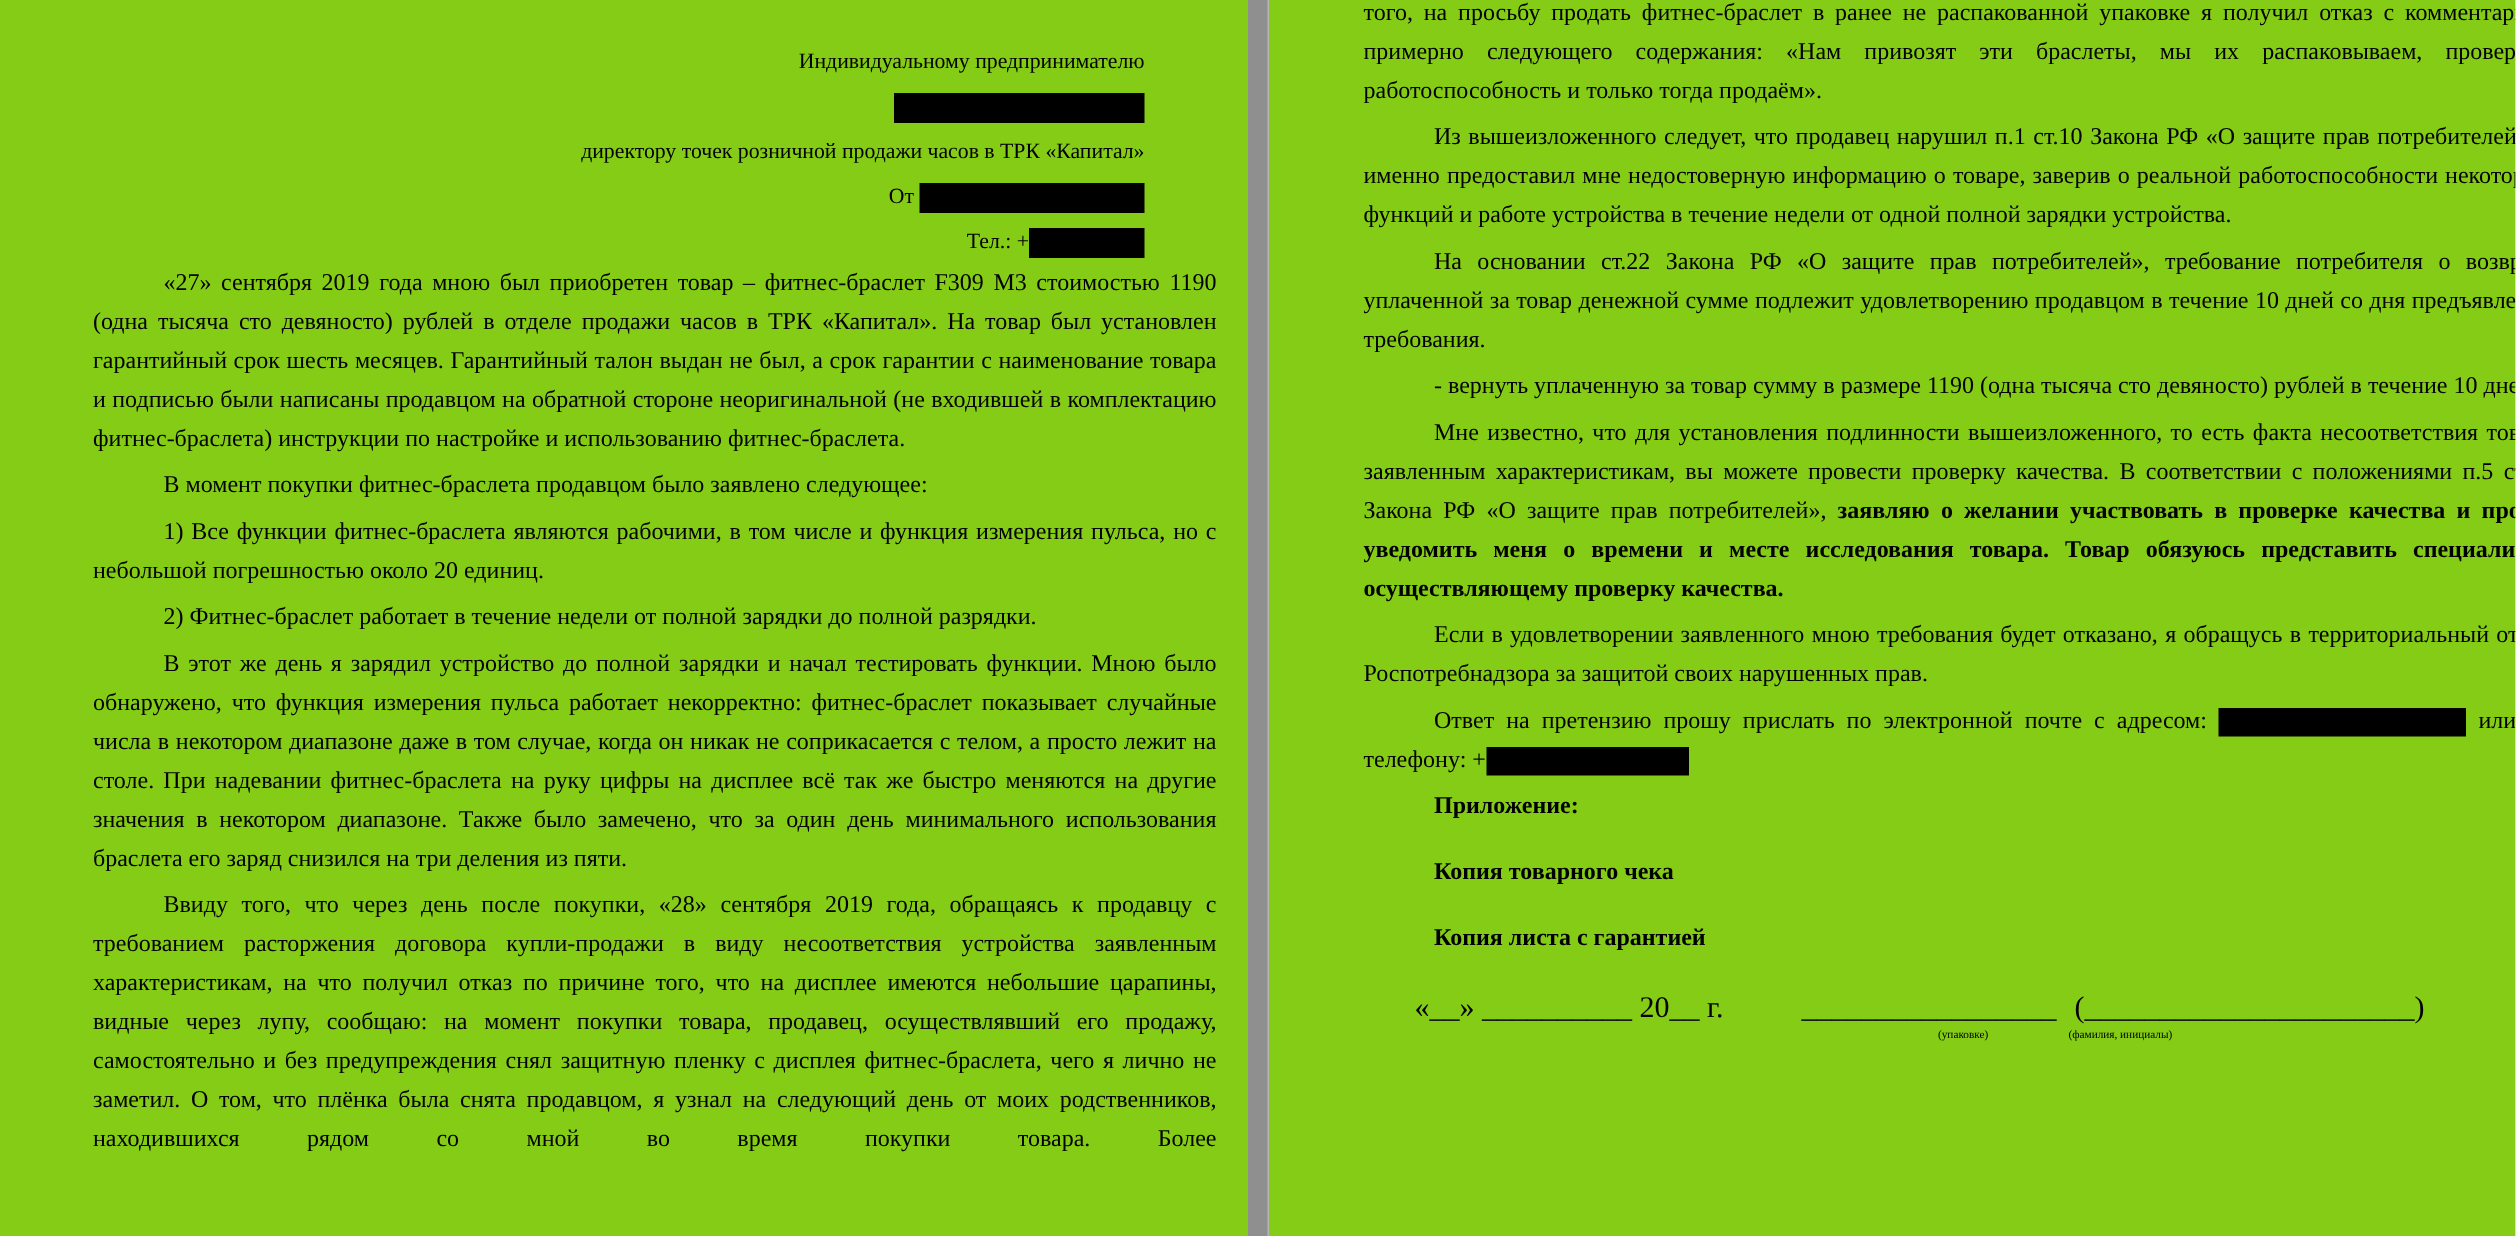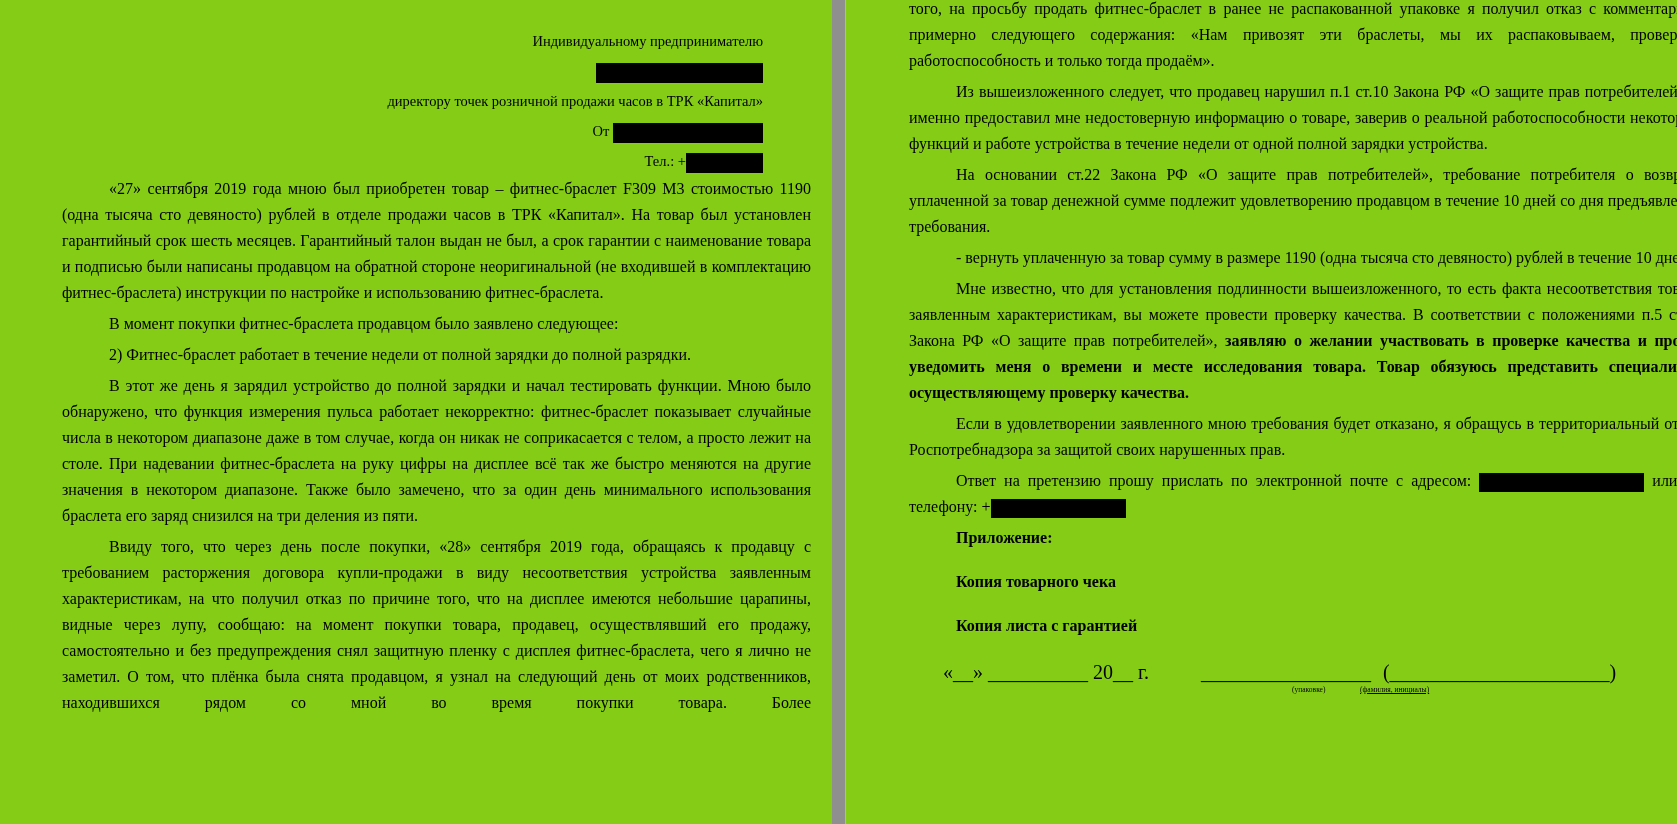--- a/index.html
+++ b/index.html
@@ -89,21 +89,21 @@
   }
   .sig-gap1 { display: inline-block; width: 52px; }
   .sig-gap2 { display: inline-block; width: 12px; }
   .sig-labels {
     position: relative;
     height: 14px;
     font-size: 7.5px;
     line-height: 10px;
   }
   .sig-label-1 { position: absolute; left: 383px; top: 0; }
-  .sig-label-2 { position: absolute; left: 451px; top: 0; text-decoration: underline; }
+  .sig-label-2 { position: absolute; left: 470px; top: 0; }
   .b { font-weight: bold; }
 </style>
 </head>
 <body>
 
 <div id="viewport">
 
   <div class="page" id="page1">
     <div class="inner">
 
@@ -122,20 +122,21 @@
         </div>
         <div class="hdr-line">
           <span>Тел.: +</span><span class="redact r-phone1"></span>
         </div>
       </div>
 
 
       <div class="body-text">
         <p>«27» сентября 2019 года мною был приобретен товар – фитнес-браслет F309 M3 стоимостью 1190 (одна тысяча сто девяносто) рублей в отделе продажи часов в ТРК «Капитал». На товар был установлен гарантийный срок шесть месяцев. Гарантийный талон выдан не был, а срок гарантии с наименование товара и подписью были написаны продавцом на обратной стороне неоригинальной (не входившей в комплектацию фитнес-браслета) инструкции по настройке и использованию фитнес-браслета.</p>
         <p>В момент покупки фитнес-браслета продавцом было заявлено следующее:</p>
+        <p>1) Все функции фитнес-браслета являются рабочими, в том числе и функция измерения пульса, но с небольшой погрешностью около 20 единиц.</p>
         <p>2) Фитнес-браслет работает в течение недели от полной зарядки до полной разрядки.</p>
         <p>В этот же день я зарядил устройство до полной зарядки и начал тестировать функции. Мною было обнаружено, что функция измерения пульса работает некорректно: фитнес-браслет показывает случайные числа в некотором диапазоне даже в том случае, когда он никак не соприкасается с телом, а просто лежит на столе. При надевании фитнес-браслета на руку цифры на дисплее всё так же быстро меняются на другие значения в некотором диапазоне. Также было замечено, что за один день минимального использования браслета его заряд снизился на три деления из пяти.</p>
         <p class="fill-last">Ввиду того, что через день после покупки, «28» сентября 2019 года, обращаясь к продавцу с требованием расторжения договора купли-продажи в виду несоответствия устройства заявленным характеристикам, на что получил отказ по причине того, что на дисплее имеются небольшие царапины, видные через лупу, сообщаю: на момент покупки товара, продавец, осуществлявший его продажу, самостоятельно и без предупреждения снял защитную пленку с дисплея фитнес-браслета, чего я лично не заметил. О том, что плёнка была снята продавцом, я узнал на следующий день от моих родственников, находившихся рядом со мной во время покупки товара. Более</p>
       </div>
 
     </div>
   </div>
 
   <div id="divider"></div>
 

